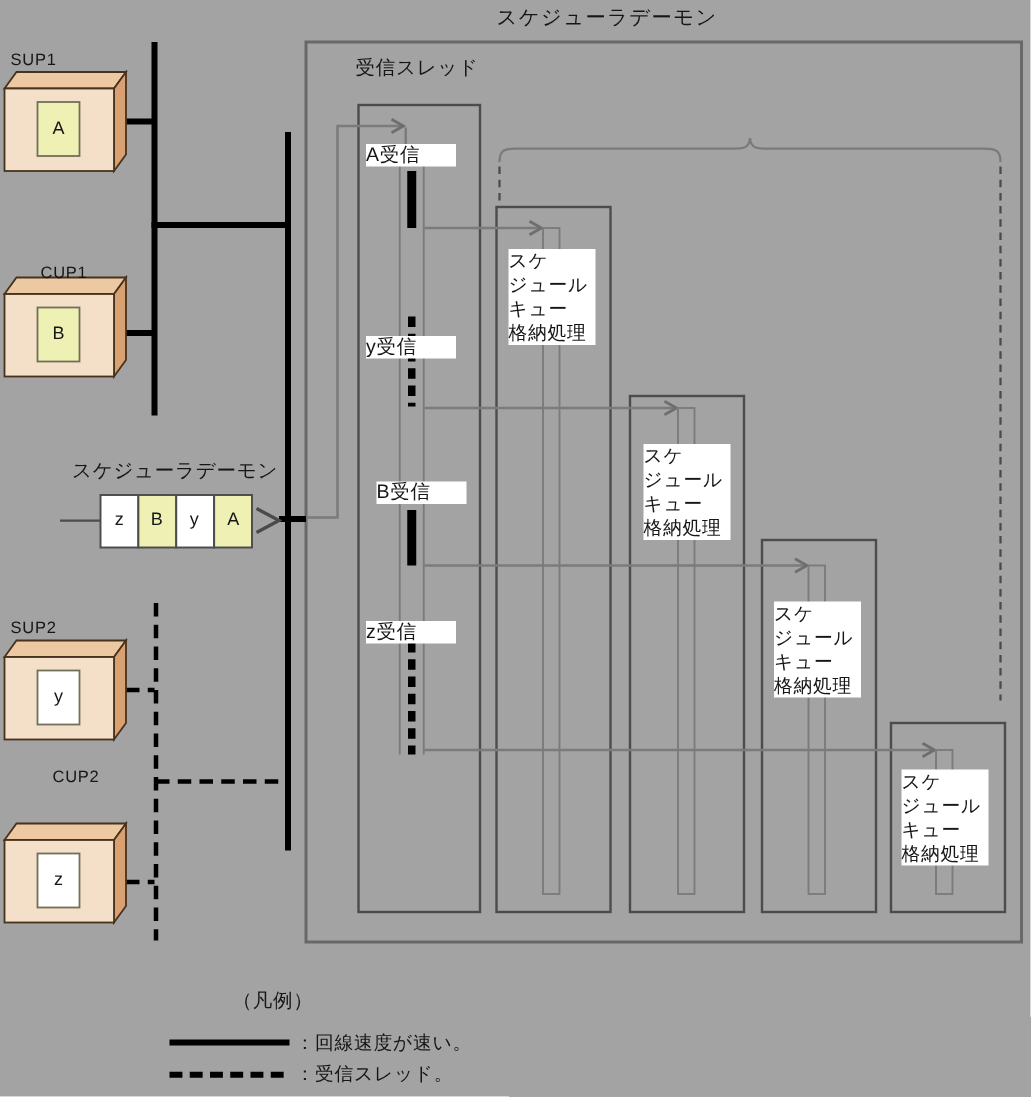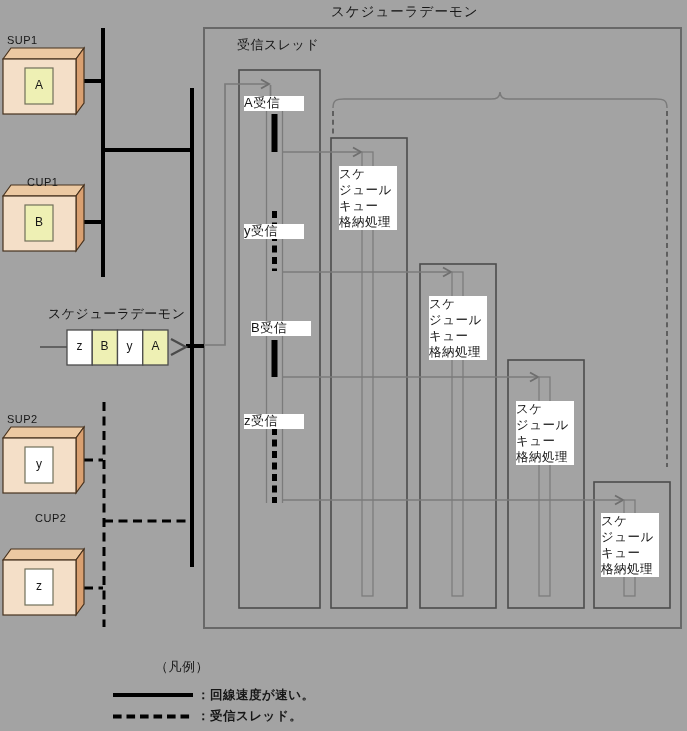--- a/index.html
+++ b/index.html
@@ -10,21 +10,21 @@
   #diagram-svg{position:absolute;left:0;top:0;}
   .lbl{position:absolute;white-space:nowrap;line-height:1.15;}
   .jp13{font-size:13px;letter-spacing:0.5px;}
   .jp14{font-size:13.5px;letter-spacing:1px;}
   .center{text-align:center;}
   .machine-name{font-size:11px;letter-spacing:0.5px;}
   .machine-letter{font-size:12px;}
   .cell-letter{font-size:12px;}
   .event-lbl{width:60px;text-align:left;background:#fff;font-size:13px;letter-spacing:0.5px;}
   .proc-lbl{width:58px;text-align:left;background:#fff;font-size:12.5px;line-height:16px;letter-spacing:0.5px;}
-  .legend-item{font-size:12.5px;letter-spacing:0.5px;font-weight:bold;}
+  .legend-item{font-size:12.5px;letter-spacing:0.5px;}
   
   .box-frame{fill:none;stroke:#4c4c4c;stroke-width:1.6;}
   .daemon-frame{fill:none;stroke:#686868;stroke-width:2;}
   .gline{stroke:#7b7b7b;stroke-width:1.7;fill:none;}
   .bar{fill:none;stroke:#7b7b7b;stroke-width:1.25;}
   .fast{stroke:#000;stroke-width:6;}
   .slow{stroke:#000;stroke-width:5;stroke-dasharray:7 4.5;}
   .bus-fast{stroke:#000;stroke-width:4;}
   .bus-slow{stroke:#000;stroke-width:3;stroke-dasharray:9 5.5;}
   .arrowhead{fill:none;stroke:#6e6e6e;stroke-width:1.8;}

